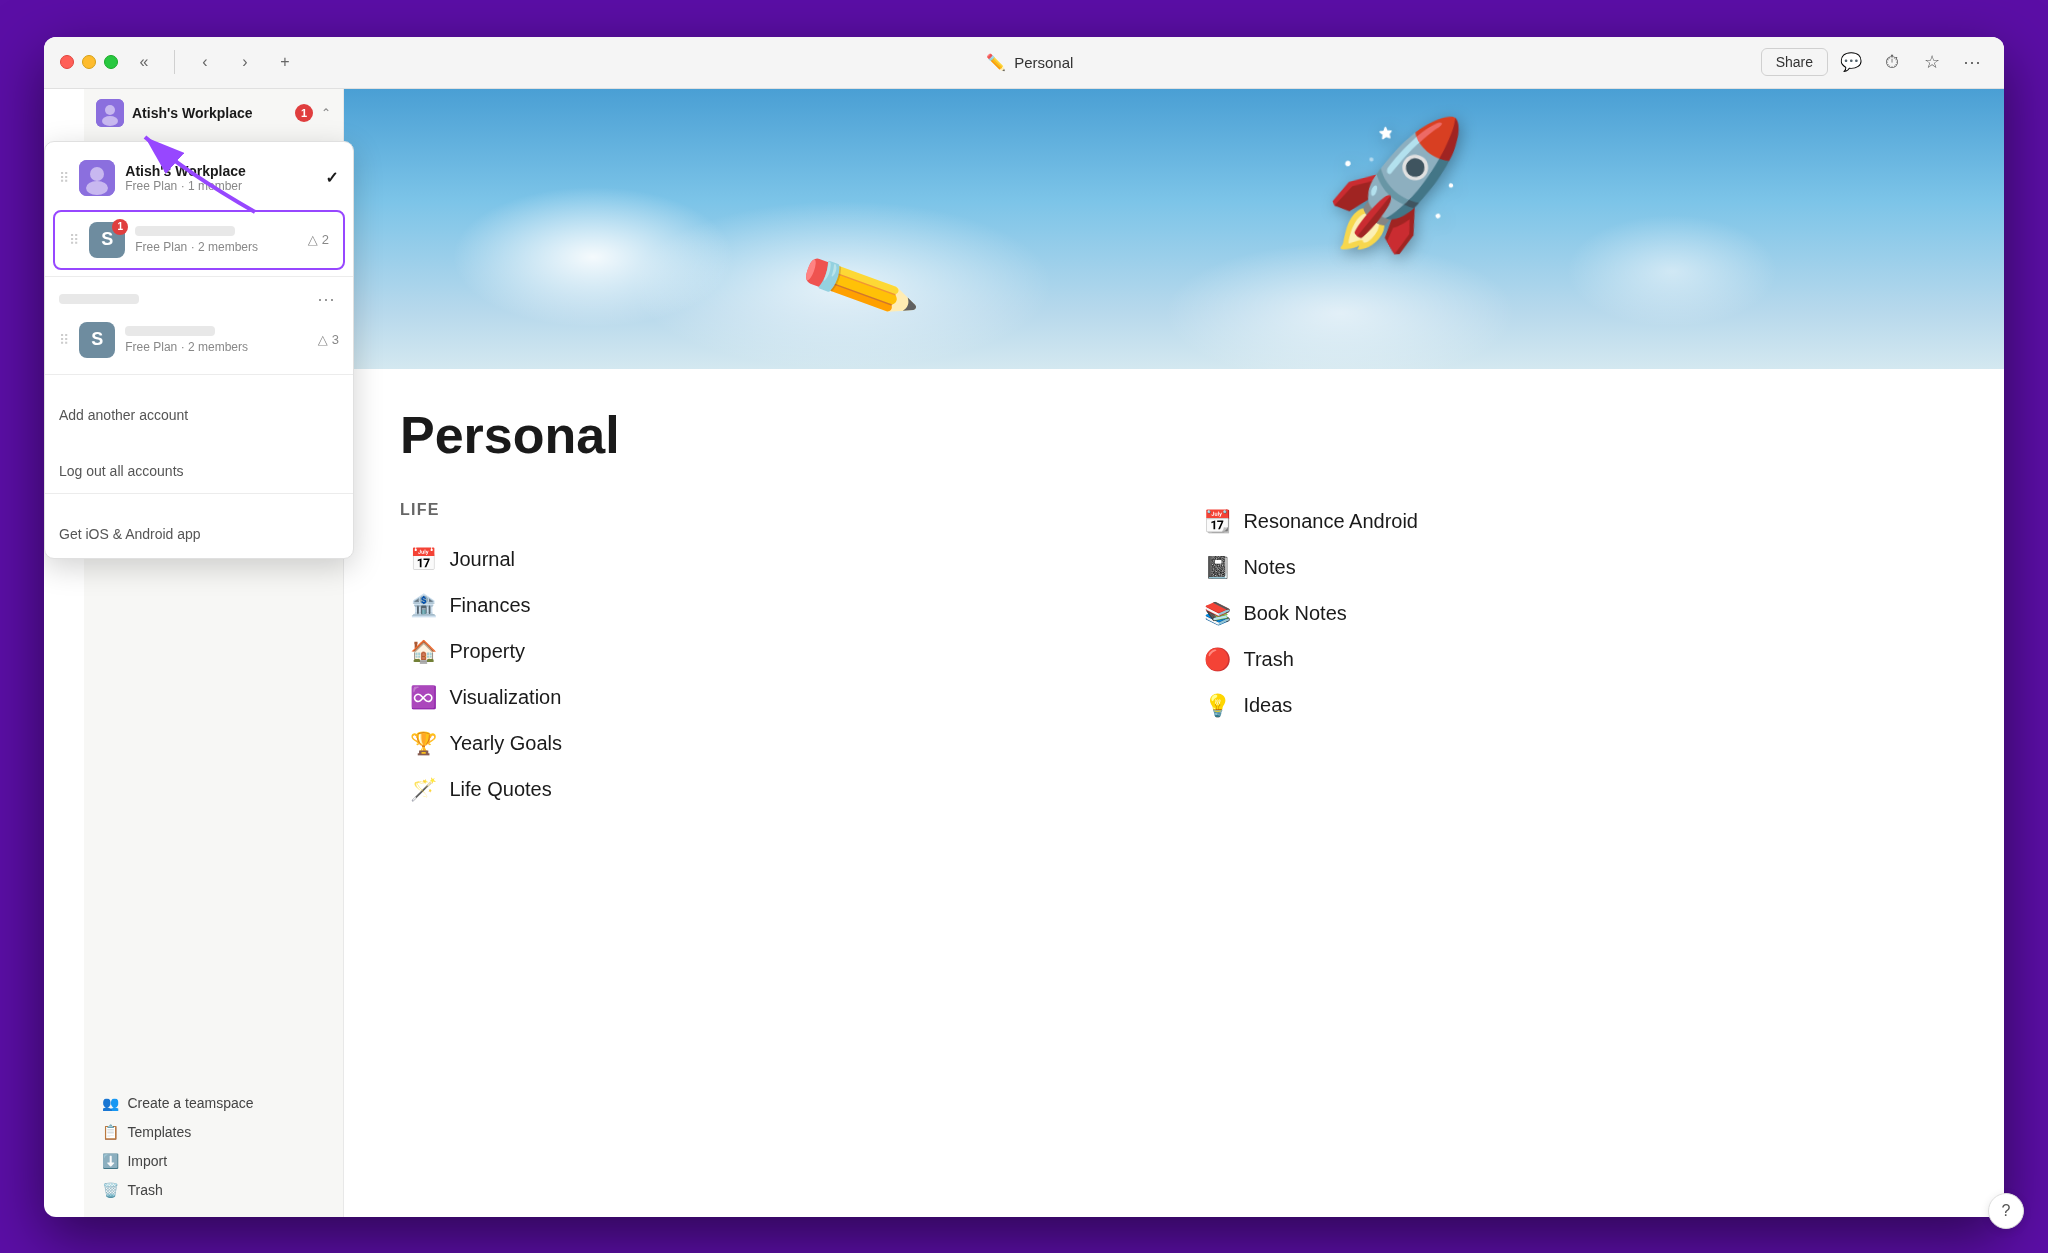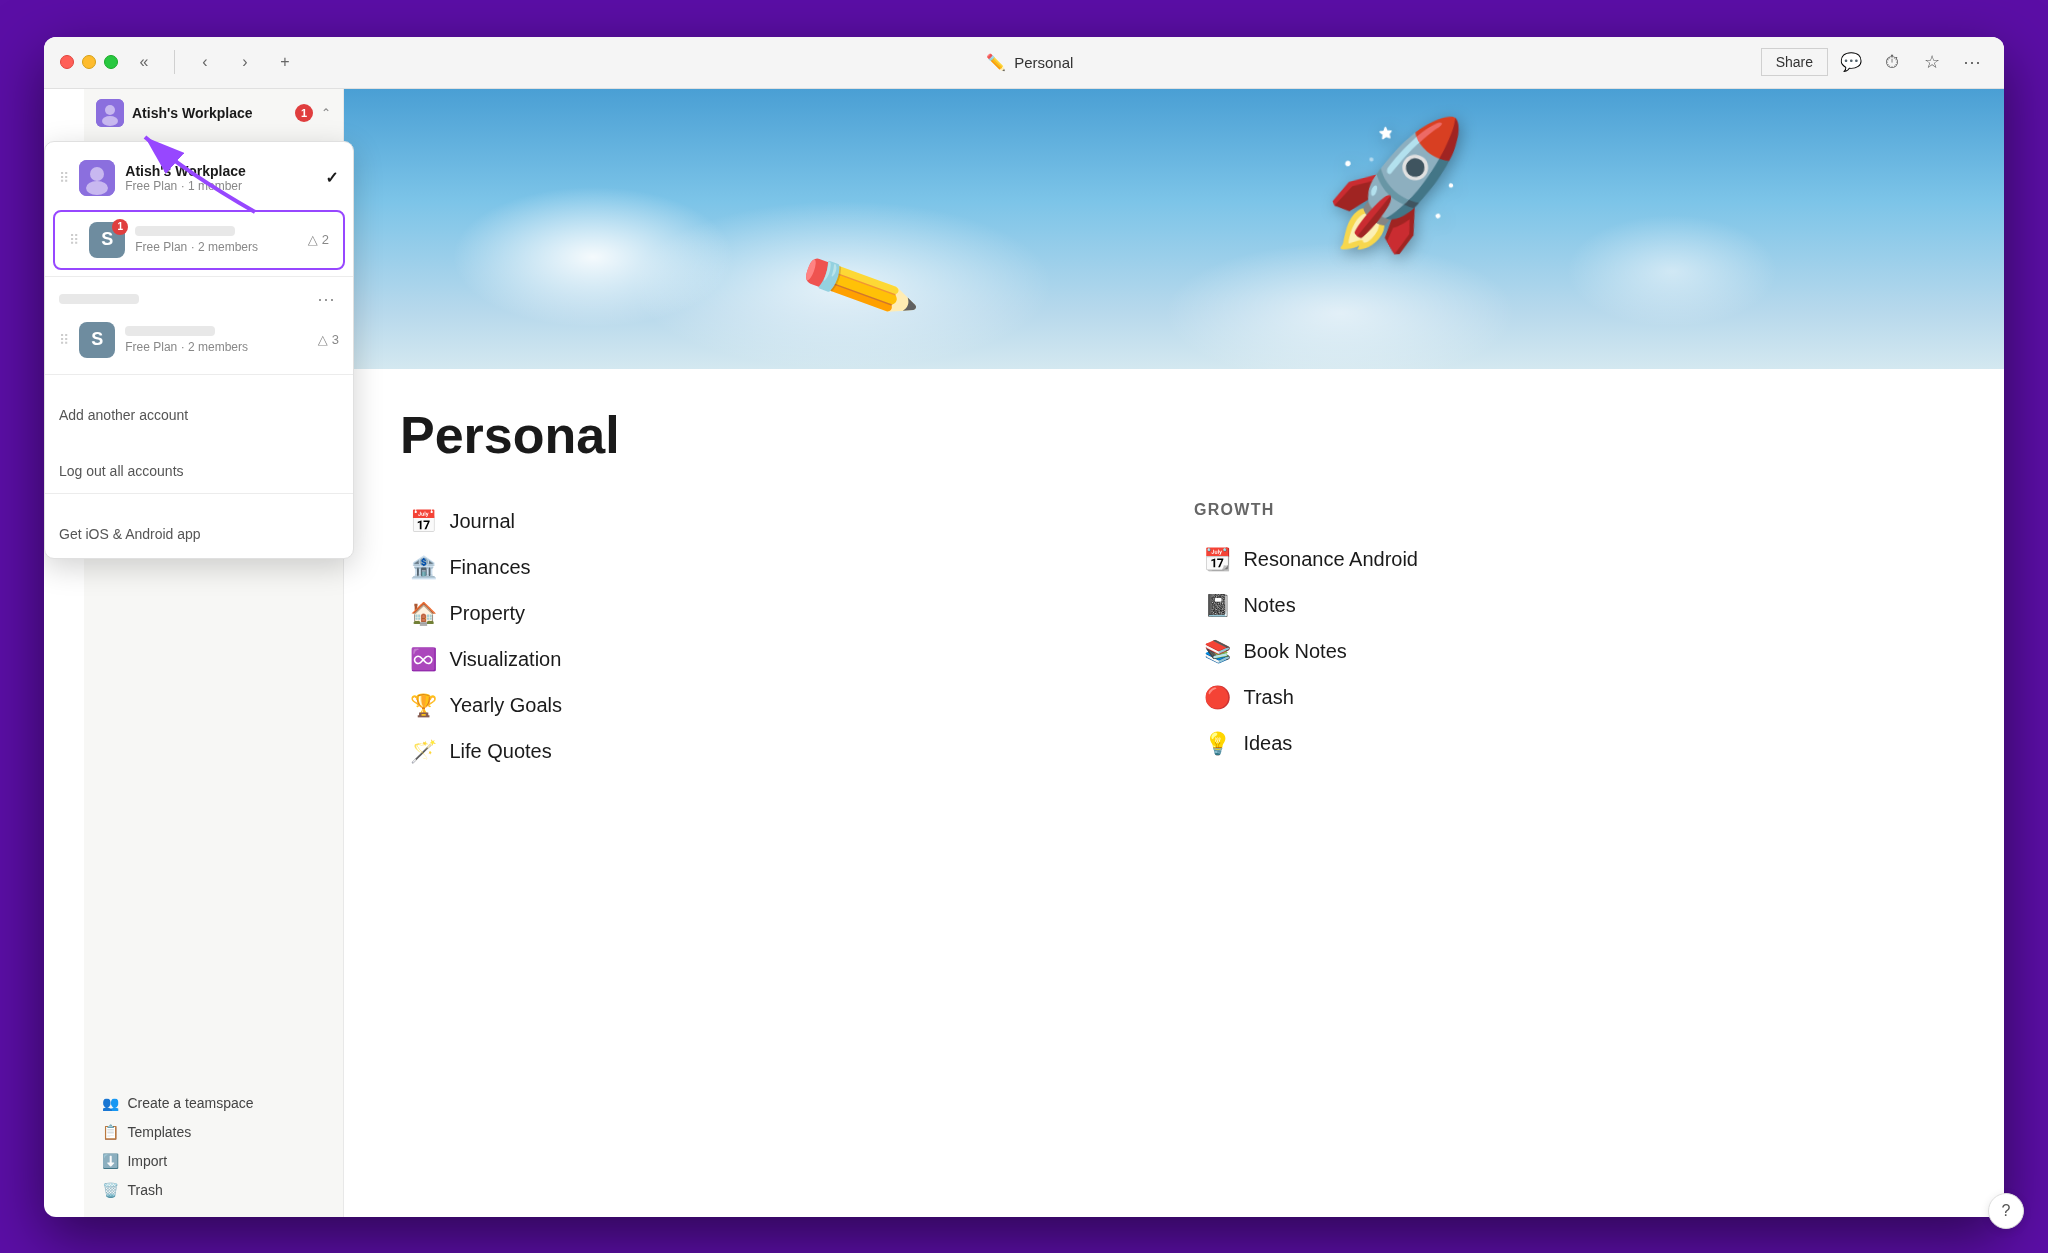--- a/index.html
+++ b/index.html
@@ -69,21 +69,21 @@
     }
     .page-icon { font-size: 16px; }
     .titlebar-right {
       display: flex;
       align-items: center;
       gap: 8px;
     }
     .share-btn {
       background: none;
       border: 1px solid #d0d0d0;
-      border-radius: 0;
+      border-radius: 6px;
       padding: 5px 14px;
       font-size: 14px;
       cursor: pointer;
       color: #333;
     }
     .titlebar-icon-btn {
       width: 32px; height: 32px;
       display: flex; align-items: center; justify-content: center;
       border-radius: 6px;
       cursor: pointer;
@@ -605,20 +605,21 @@
         <div class="hero-rocket">🚀</div>
         <div class="hero-pen">✏️</div>
       </div>
 
       <div class="content-body">
         <h1 class="page-title">Personal</h1>
 
         <div class="sections-grid">
 
           <div class="section">
+            <div class="section-label">LIFE</div>
             <div class="section-items">
               <div class="section-item">
                 <span class="item-emoji">📅</span>
                 <span>Journal</span>
               </div>
               <div class="section-item">
                 <span class="item-emoji">🏦</span>
                 <span>Finances</span>
               </div>
               <div class="section-item">
@@ -634,21 +635,20 @@
                 <span>Yearly Goals</span>
               </div>
               <div class="section-item">
                 <span class="item-emoji">🪄</span>
                 <span>Life Quotes</span>
               </div>
             </div>
           </div>
 
           <div class="section">
-            <div class="section-label">GROWTH</div>
             <div class="section-items">
               <div class="section-item">
                 <span class="item-emoji">📆</span>
                 <span>Resonance Android</span>
               </div>
               <div class="section-item">
                 <span class="item-emoji">📓</span>
                 <span>Notes</span>
               </div>
               <div class="section-item">

